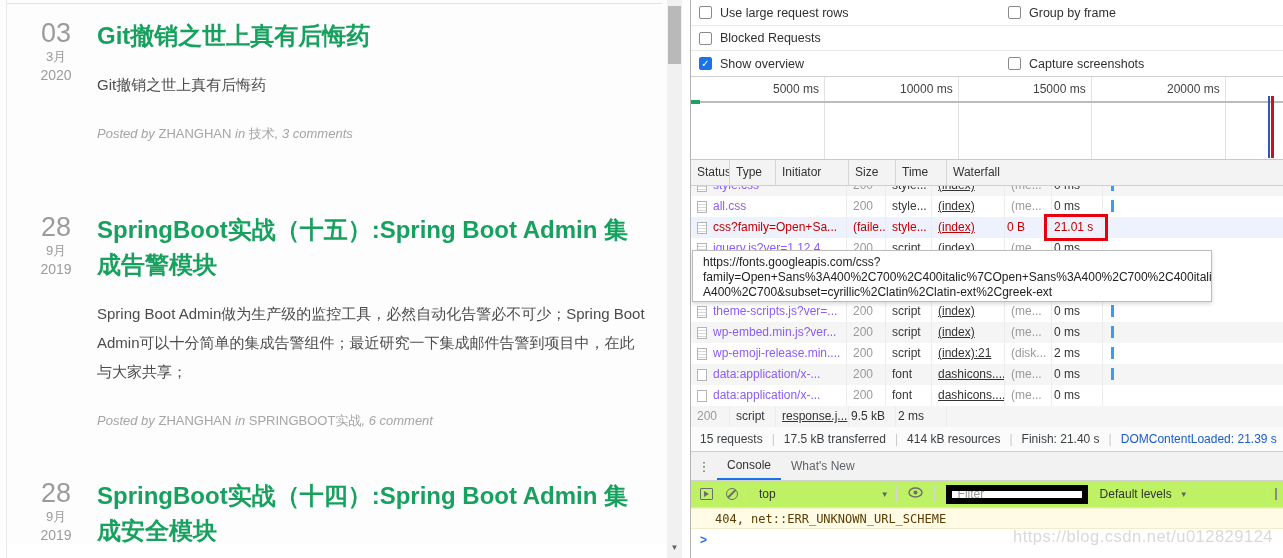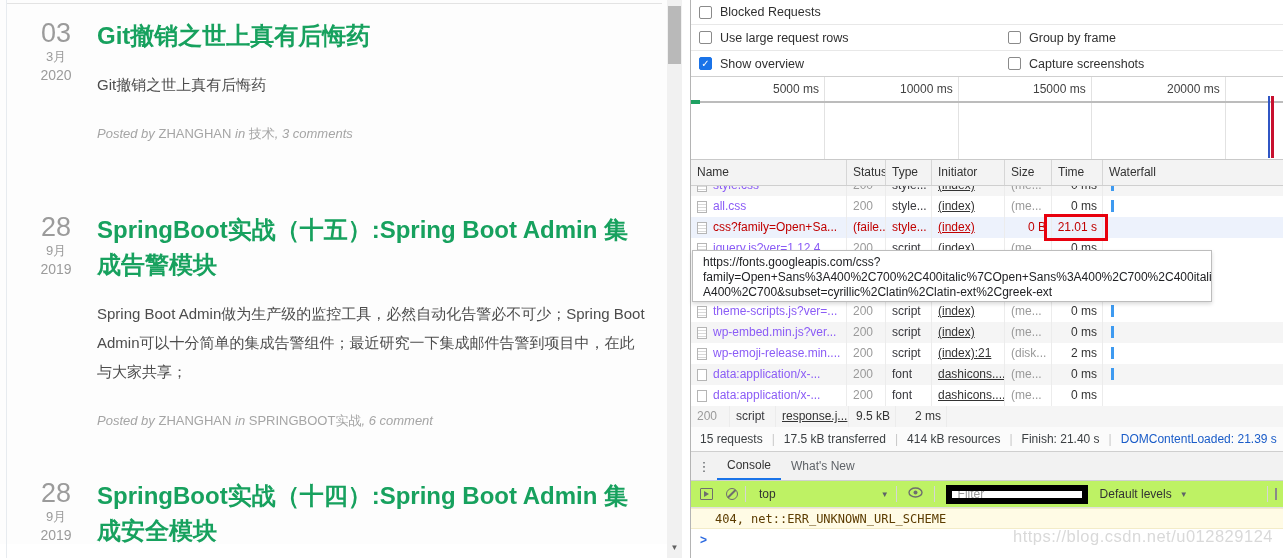--- a/index.html
+++ b/index.html
@@ -58,21 +58,21 @@
   .thead { display:flex; height:26px; background:#f3f3f3; border-bottom:1px solid #cfcfcf; }
   .thead .th { line-height:25px; padding-left:6px; color:#333; border-right:1px solid #d6d6d6; overflow:hidden; white-space:nowrap; }
   .c-name{width:156px;} .c-status{width:39px;} .c-type{width:46px;} .c-init{width:73px;}
   .c-size{width:47px;} .c-time{width:51px;} .c-wf{flex:1; border-right:none !important;}
   .rows { position:relative; height:241px; overflow:hidden; background:#fff; }
   .nrow { display:flex; height:21px; line-height:21px; background:#fff; }
   .nrow.striped { background:#f5f5f5; }
   .nrow.selected { background:#edf2fc; }
   .nrow.partial-top { margin-top:-11px; }
   .nrow .td { padding-left:6px; border-right:1px solid #ececec; overflow:hidden; white-space:nowrap; }
-  .td.right { text-align:right; padding-right:5px; padding-left:2px; }
+  .td.right { text-align:left; padding-right:5px; padding-left:2px; }
   .td-name { display:flex; align-items:center; color:#8b5cf6; }
   .td-status { color:#9a9a9a; }
   .td-type { color:#38383d; }
   .td-init { color:#333; text-decoration:underline; }
   .td-size { color:#9a9a9a; }
   .td-size.num { color:#333; }
   .td-time { color:#333; }
   .nrow.failed .td { color:#c00000 !important; }
   .file-ico { width:10px; height:12px; border:1px solid #b5b5b5; background:#fff; margin-right:6px; flex:0 0 10px; }
   .file-ico.doc { background:linear-gradient(#fff 2px,#d9d9d9 2px,#d9d9d9 3px,#fff 3px,#fff 5px,#d9d9d9 5px,#d9d9d9 6px,#fff 6px,#fff 8px,#d9d9d9 8px,#d9d9d9 9px,#fff 9px); }
@@ -186,34 +186,34 @@
     </div>
 
     <div class="blog-scroll">
       <div class="blog-thumb"></div>
       <div class="blog-scroll-arrow">▼</div>
     </div>
   </div>
 
   <div class="devtools">
 
+    <div class="cfg-row cfg-row2">
+      <div class="cfg-item cfg-col1">
+        <span class="cb"></span>
+        <span class="cfg-label">Use large request rows</span>
+      </div>
+      <div class="cfg-item cfg-col2">
+        <span class="cb"></span>
+        <span class="cfg-label">Group by frame</span>
+      </div>
+    </div>
     <div class="cfg-row cfg-row1">
       <div class="cfg-item cfg-col1">
         <span class="cb"></span>
         <span class="cfg-label">Blocked Requests</span>
-      </div>
-    </div>
-    <div class="cfg-row cfg-row2">
-      <div class="cfg-item cfg-col1">
-        <span class="cb"></span>
-        <span class="cfg-label">Use large request rows</span>
-      </div>
-      <div class="cfg-item cfg-col2">
-        <span class="cb"></span>
-        <span class="cfg-label">Group by frame</span>
       </div>
     </div>
     <div class="cfg-row cfg-row3">
       <div class="cfg-item cfg-col1">
         <span class="cb checked">✓</span>
         <span class="cfg-label">Show overview</span>
       </div>
       <div class="cfg-item cfg-col2">
         <span class="cb"></span>
         <span class="cfg-label">Capture screenshots</span>
@@ -229,21 +229,20 @@
       <div class="ov-label" style="left:209px">10000 ms</div>
       <div class="ov-label" style="left:342px">15000 ms</div>
       <div class="ov-label" style="left:476px">20000 ms</div>
       <div class="ov-baseline"></div>
       <div class="ov-green"></div>
       <div class="ov-blue-line"></div>
       <div class="ov-red-line"></div>
     </div>
 
     <div class="thead">
-      <div class="th c-name">Name</div>
       <div class="th c-status">Status</div>
       <div class="th c-type">Type</div>
       <div class="th c-init">Initiator</div>
       <div class="th c-size">Size</div>
       <div class="th c-time">Time</div>
       <div class="th c-wf">Waterfall</div>
     </div>
 
     <div class="rows">
 

